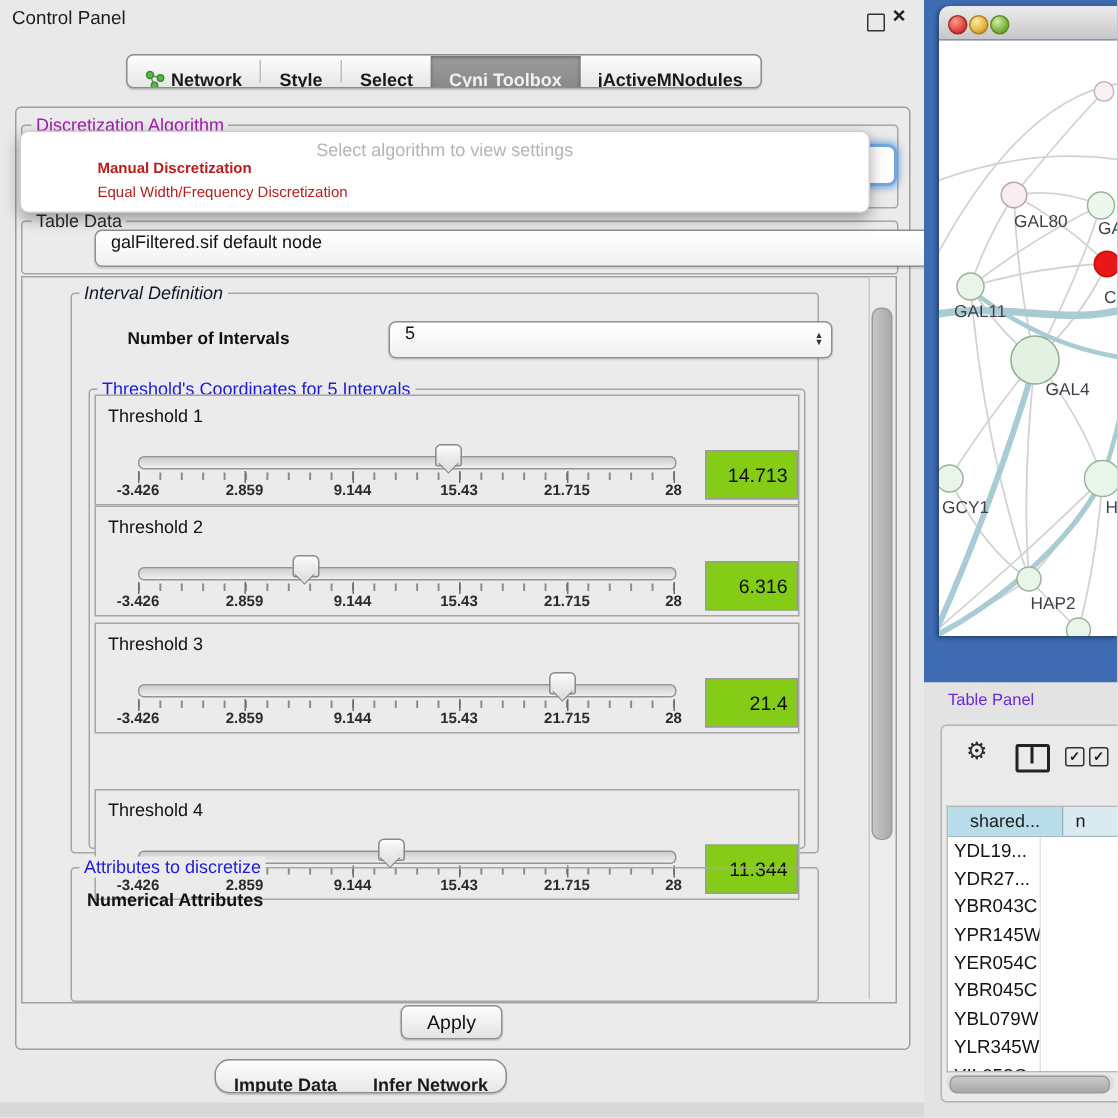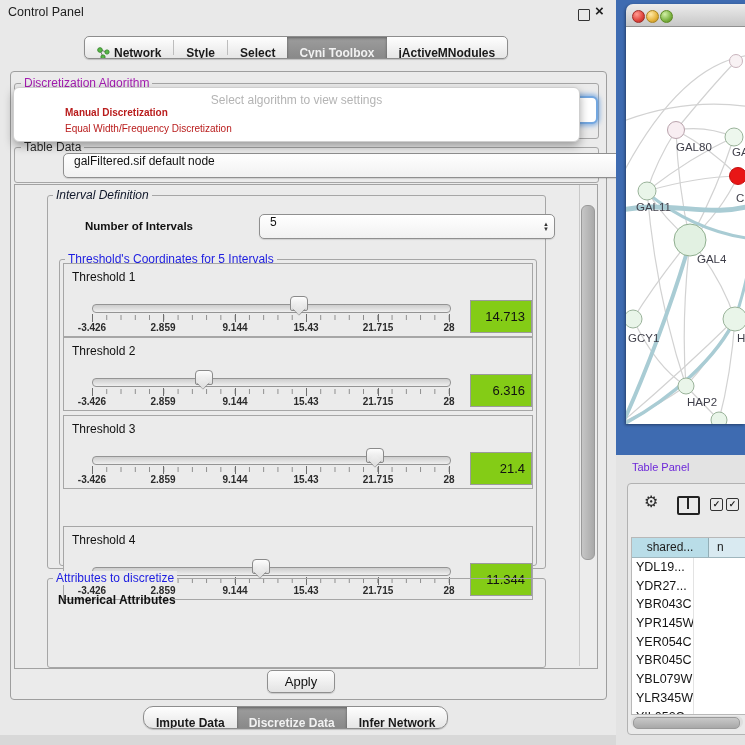--- a/index.html
+++ b/index.html
@@ -280,23 +280,20 @@
   </div>
 
   <div id="vscroll-track" class="abs"></div>
   <div id="vscroll-thumb" class="abs"></div>
 
   <div id="apply-btn" class="abs">Apply</div>
 
   <div id="bottom-tabs" class="abs seg">
     <div class="tab">
         <span>Impute Data</span>
-      </div>
-    <div class="tab sel">
-        <span>Discretize Data</span>
       </div>
     <div class="tab">
         <span>Infer Network</span>
       </div>
   </div>
 
   <div id="bottom-strip" class="abs"></div>
 </div>
 
 <div id="desk" class="abs"></div>

